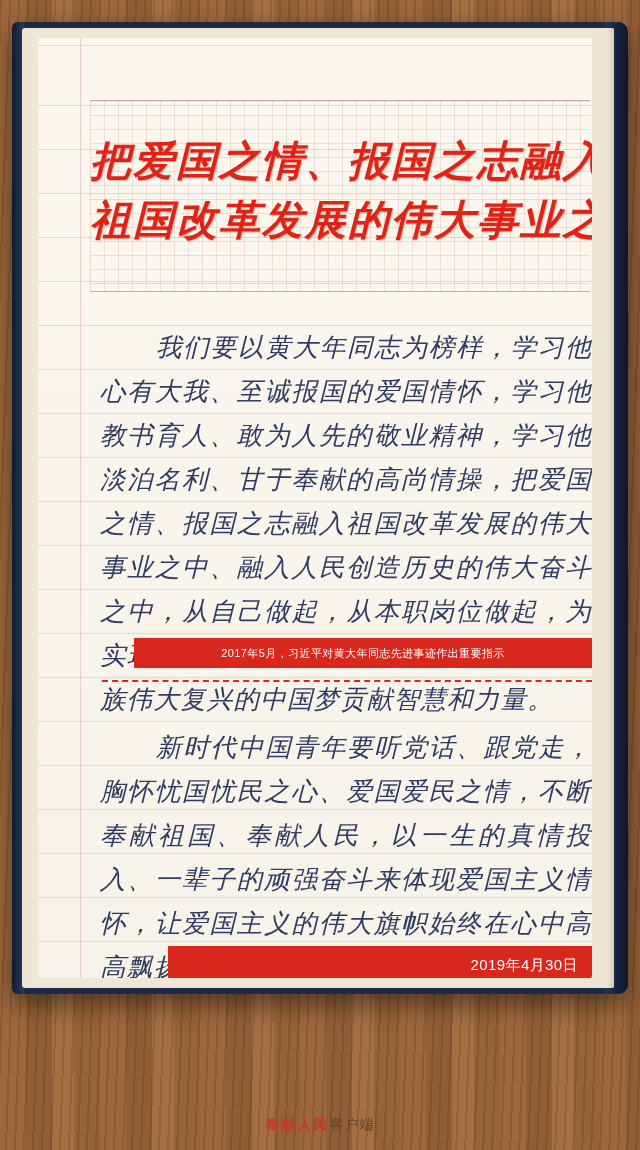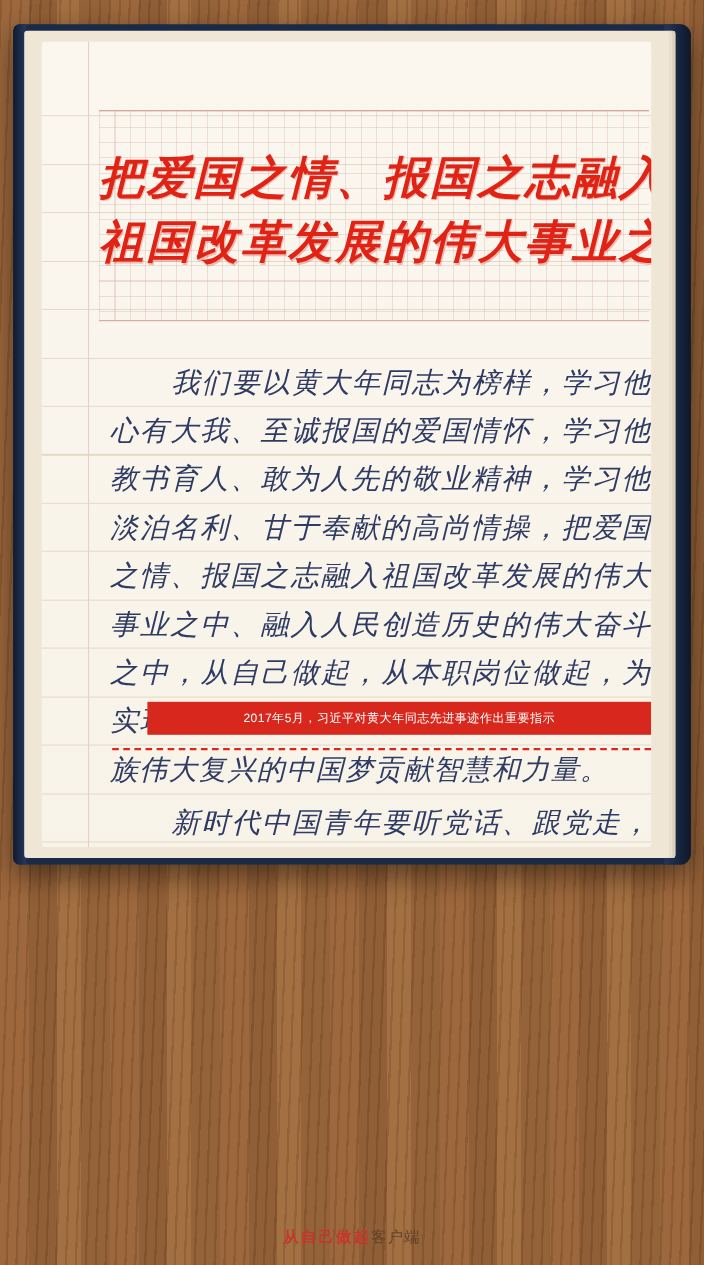--- a/index.html
+++ b/index.html
@@ -34,21 +34,21 @@
       repeating-linear-gradient(92deg, rgba(0,0,0,0.10) 0 2px, rgba(255,255,255,0.04) 2px 9px);
     opacity: 0.8;
   }
 
   
   .notebook {
     position: absolute;
     left: 12px;
     top: 22px;
     width: 616px;
-    height: 764px;
+    height: 972px;
     background: #1b2a46;
     border-radius: 6px 10px 10px 6px;
     box-shadow: 0 10px 26px rgba(0,0,0,0.45);
   }
   
   .cover-right {
     position: absolute;
     right: 0;
     top: 0;
     bottom: 0;
@@ -260,14 +260,14 @@
       <div class="banner banner-2">
         <span class="b-line1">2019年4月30日</span>
       </div>
       <div class="dash dash-2"></div>
 
     </div>
   </div>
 </div>
 
 <div class="footer">
-  <span class="mark">从自己做起</span><span class="sub">客户端</span>
+  <span class="mark">奉献人民</span><span class="sub">客户端</span>
 </div>
 
 </body></html>

